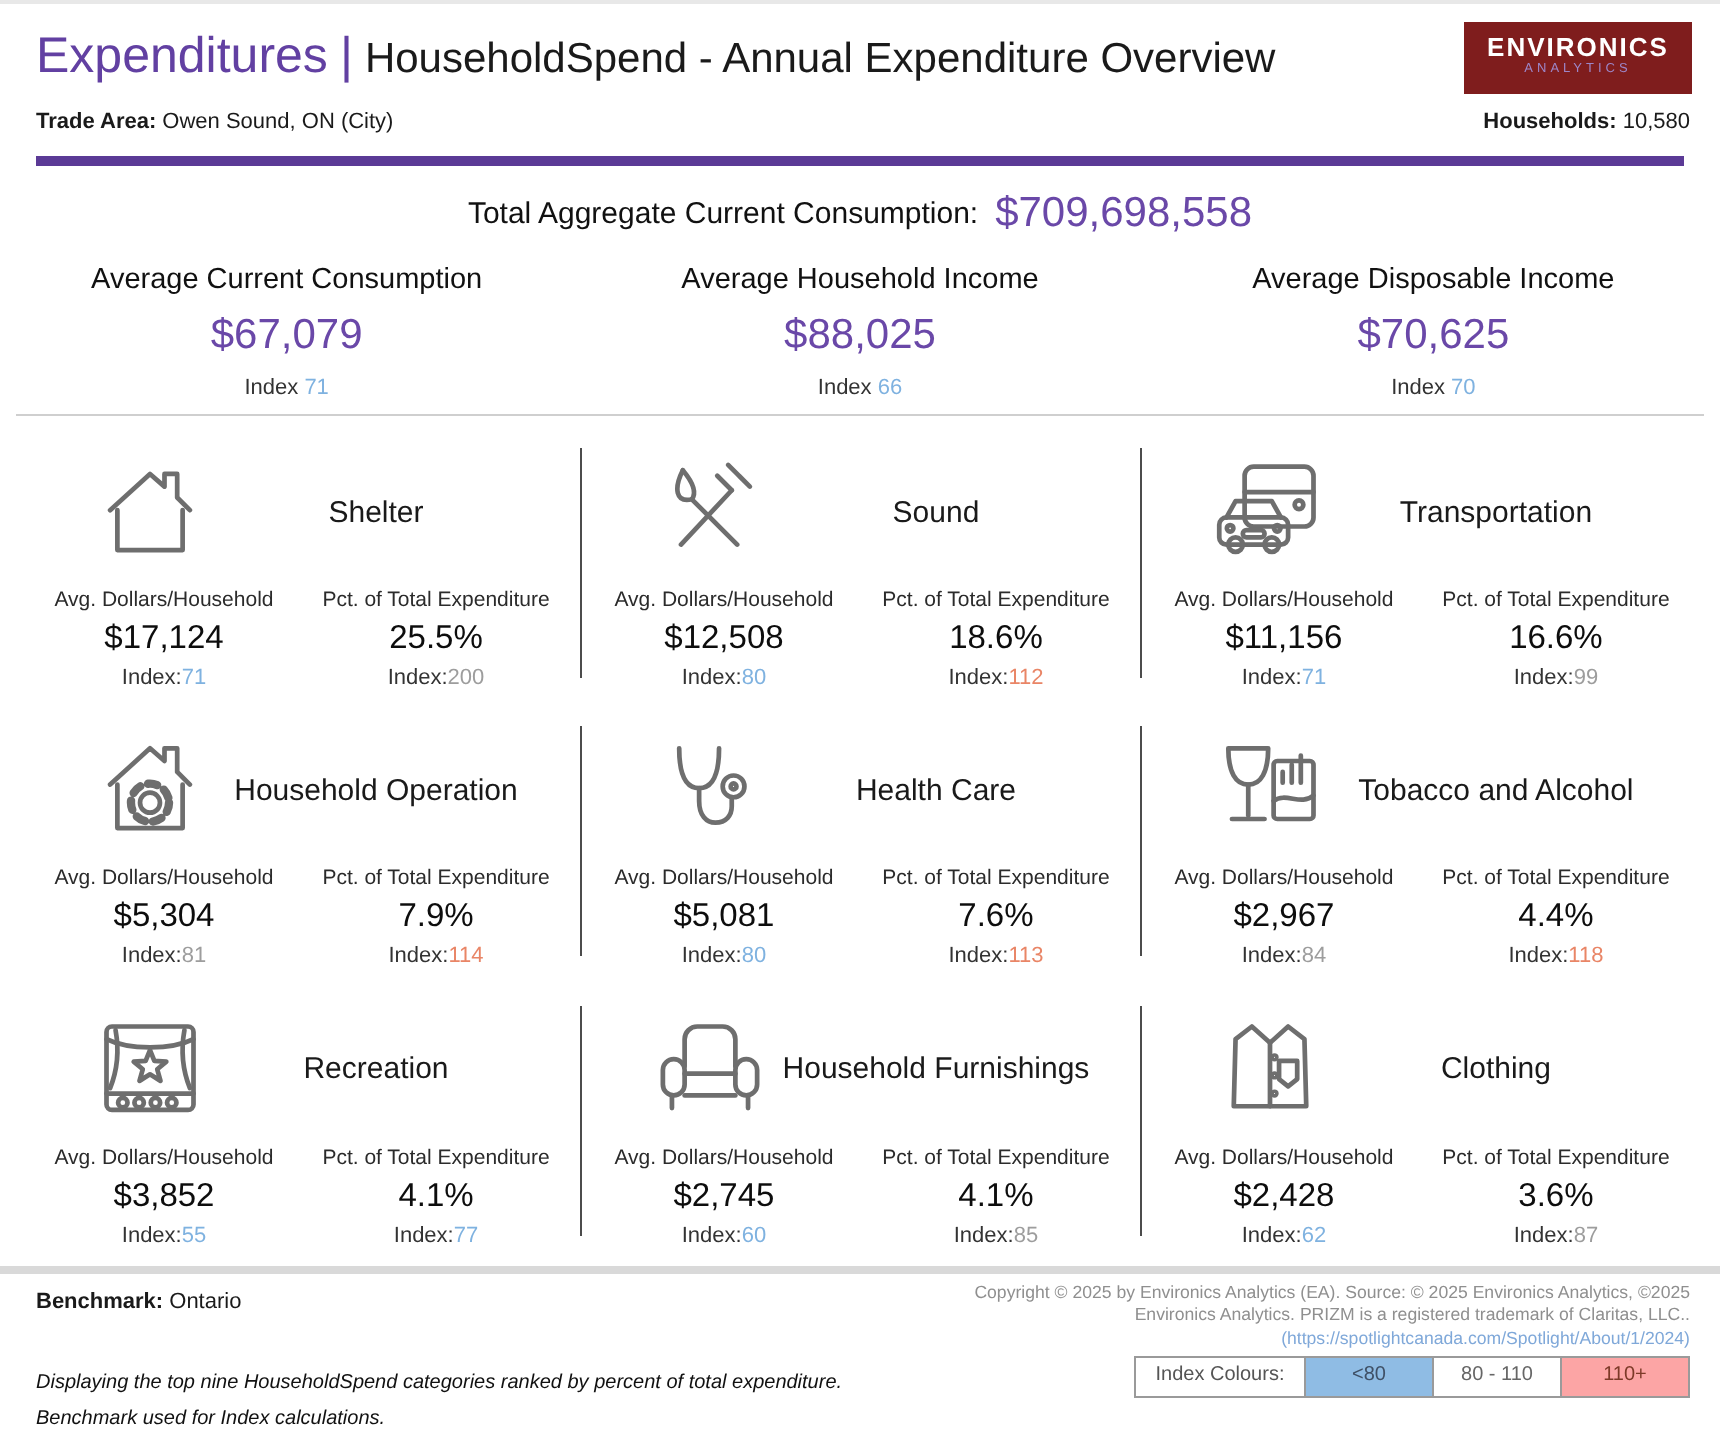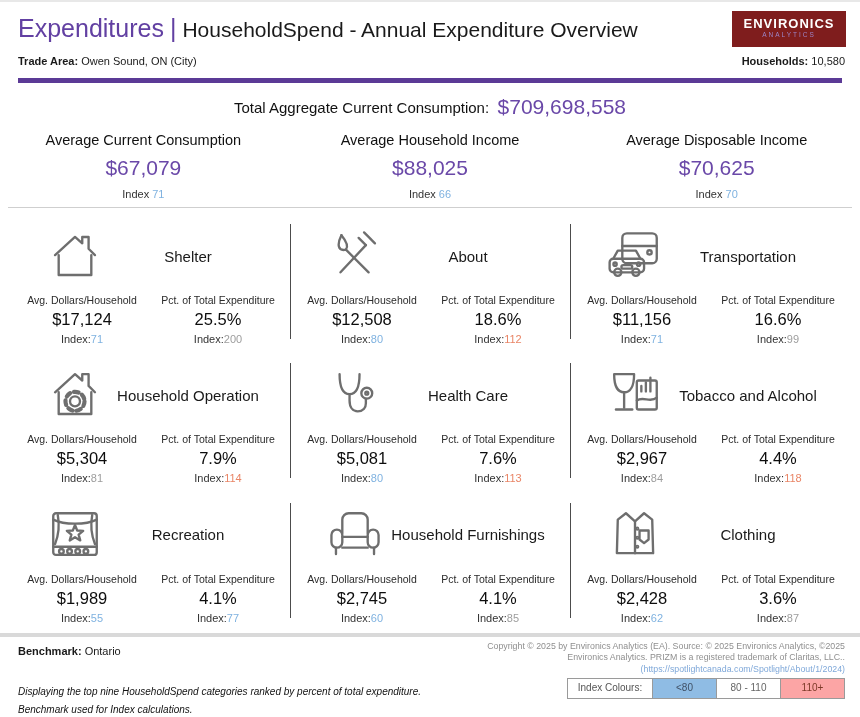--- a/index.html
+++ b/index.html
@@ -130,21 +130,21 @@
     <div class="card sep">
       <div class="card-top">
         <span class="card-icon">
           <svg class="cat" width="58" height="58" viewBox="0 0 64 64">
               <path d="M17 9 C12 19 13 27 22 25 L47 50"></path>
               <path d="M17 9 C22 15 25 21 22 25"></path>
               <path d="M44 20 L16 50"></path>
               <path d="M36 12 L44 20 M42 6 L50 14 M48 12 L54 18"></path>
             </svg>
         </span>
-        <span class="card-label">About</span>
+        <span class="card-label">Sound</span>
       </div>
       <div class="card-stats">
         <div class="stat">
           <div class="stat-label">Avg. Dollars/Household</div>
           <div class="stat-value">$12,508</div>
           <div class="stat-index"><span>Index:</span><span style="color: rgb(127, 178, 224);">80</span></div>
         </div>
         <div class="stat">
           <div class="stat-label">Pct. of Total Expenditure</div>
           <div class="stat-value">18.6%</div>
@@ -278,21 +278,21 @@
               <circle cx="26" cy="50" r="2.6"></circle>
               <circle cx="35" cy="50" r="2.6"></circle>
               <circle cx="44" cy="50" r="2.6"></circle>
             </svg>
         </span>
         <span class="card-label">Recreation</span>
       </div>
       <div class="card-stats">
         <div class="stat">
           <div class="stat-label">Avg. Dollars/Household</div>
-          <div class="stat-value">$1,989</div>
+          <div class="stat-value">$3,852</div>
           <div class="stat-index"><span>Index:</span><span style="color: rgb(127, 178, 224);">55</span></div>
         </div>
         <div class="stat">
           <div class="stat-label">Pct. of Total Expenditure</div>
           <div class="stat-value">4.1%</div>
           <div class="stat-index"><span>Index:</span><span style="color: rgb(127, 178, 224);">77</span></div>
         </div>
       </div>
     </div>
 

